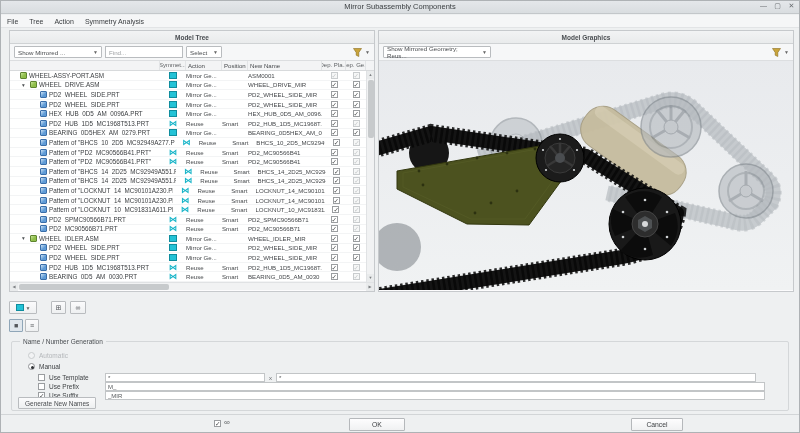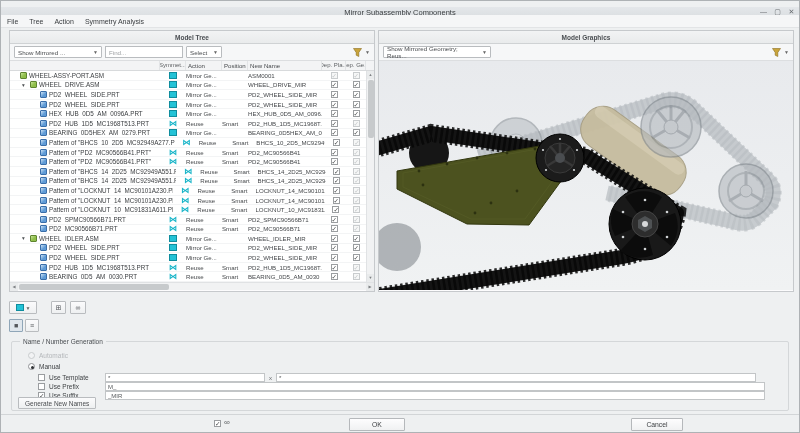--- a/index.html
+++ b/index.html
@@ -1,20 +1,20 @@
 <!DOCTYPE html>
 <html><head>
 <meta charset="utf-8">
 <style>
   * { margin:0; padding:0; box-sizing:border-box; }
   html,body { width:800px; height:433px; background:#c8cbce; font-family:"Liberation Sans", sans-serif; }
   #win { position:relative; width:800px; height:433px; background:#eef0f1; border:1px solid #aeb2b5; overflow:hidden; }
 
   
-  #titlebar { position:absolute; left:0; top:6px; width:100%; height:13px; background:linear-gradient(#e4e7ea,#d9dde0); border-bottom:1px solid #c3c7ca; }
+  #titlebar { position:absolute; left:0; top:0; width:100%; height:13px; background:linear-gradient(#e4e7ea,#d9dde0); border-bottom:1px solid #c3c7ca; }
   #titlebar .title { position:absolute; left:0; right:0; top:1px; text-align:center; font-size:7.5px; color:#3c4043; }
   #winbtns { position:absolute; right:3px; top:1px; display:flex; gap:5px; }
   #winbtns span { font-size:7px; color:#6a6e72; width:9px; text-align:center; cursor:default; }
 
   
   #menubar { position:absolute; left:0; top:14px; width:100%; height:13px; background:#f5f6f7; border-bottom:1px solid #e2e4e6; display:flex; align-items:center; padding-left:6px; gap:11px; }
   #menubar .mi { font-size:7px; color:#3a3d40; }
 
   
   .panel { position:absolute; top:29px; height:262px; background:#fcfcfd; border:1px solid #c6c9cc; }

